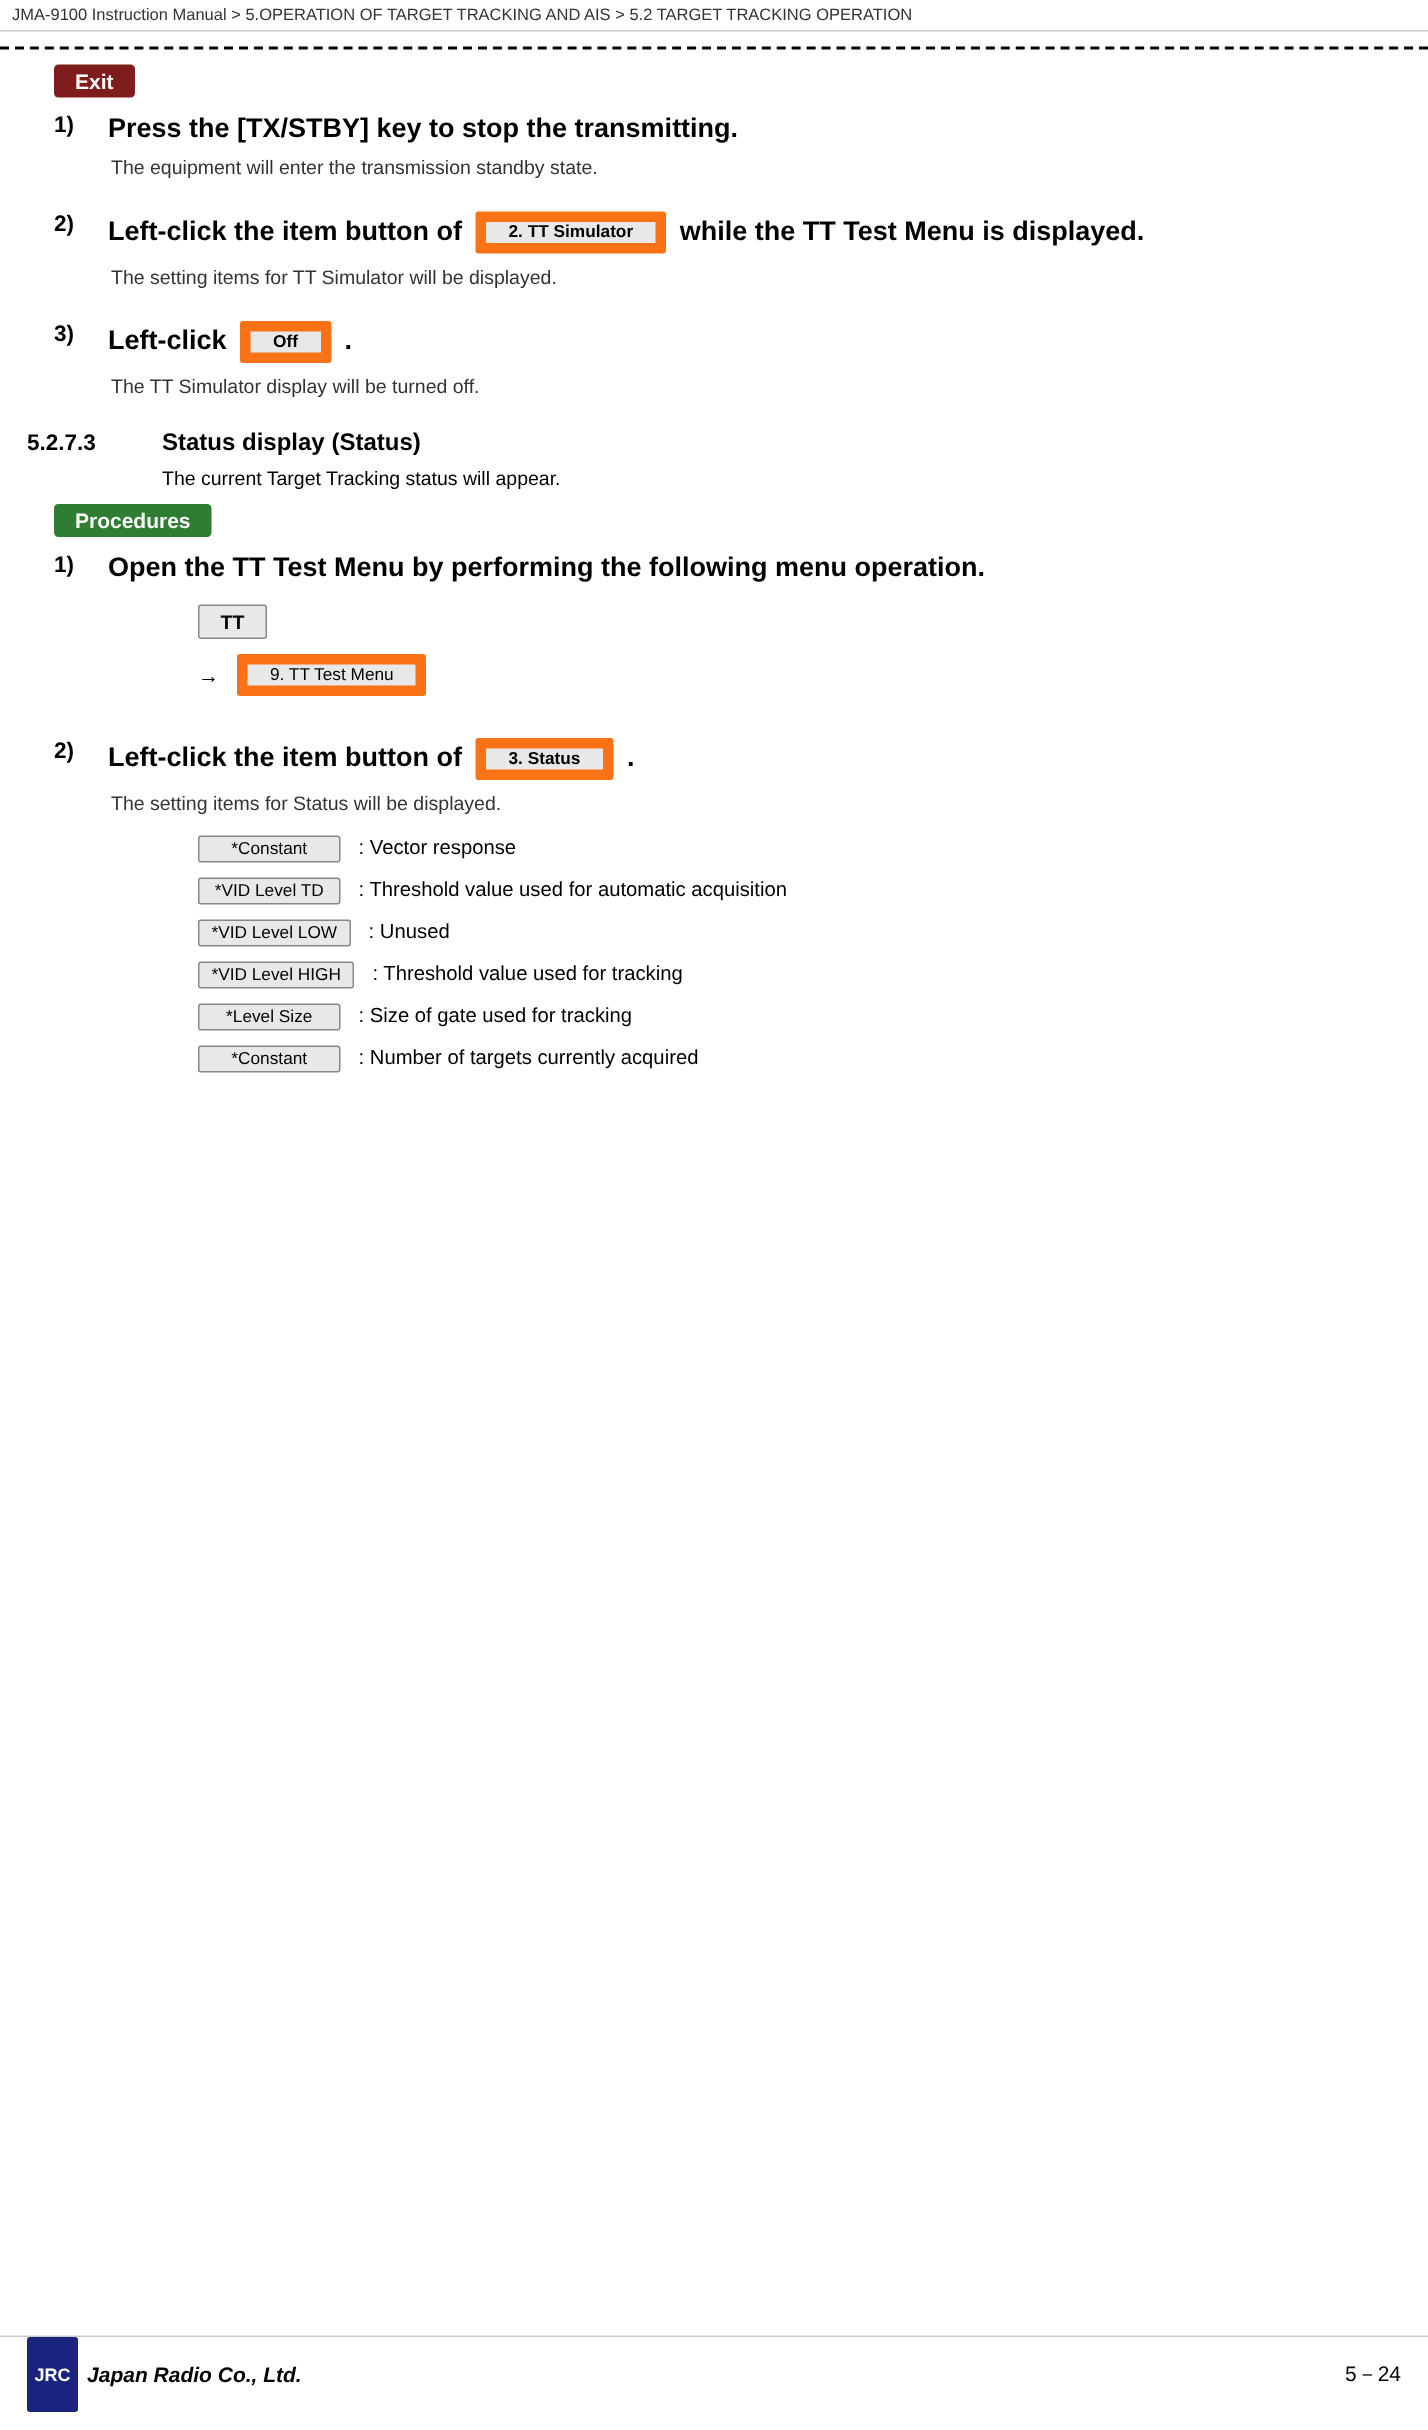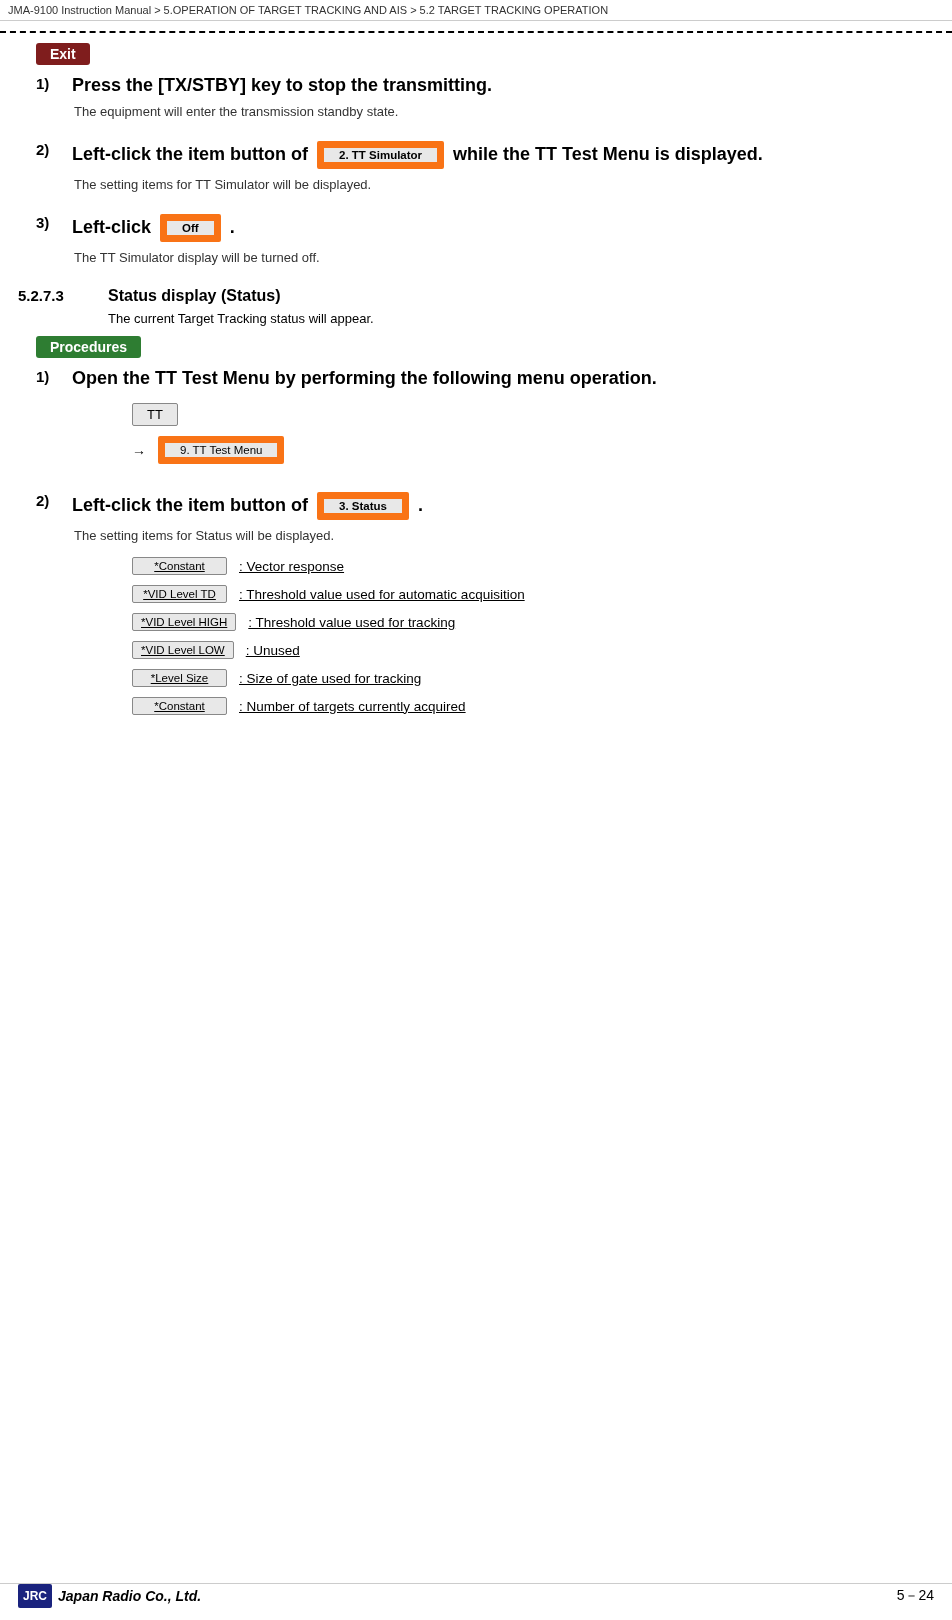--- a/index.html
+++ b/index.html
@@ -129,23 +129,22 @@
       margin-right: 8px;
     }
 
     .status-items-table {
       margin-left: 60px;
       margin-top: 14px;
     }
 
     .status-row {
       display: flex;
-      align-items: center;
+      align-items: flex-start;
       margin-bottom: 10px;
-      text-decoration: underline;
     }
 
     .status-btn {
       display: inline-block;
       border: 1px solid #888;
       background: #e8e8e8;
       font-size: 11.5px;
       padding: 2px 8px;
       min-width: 95px;
       text-align: center;
@@ -175,21 +174,21 @@
       display: flex;
       align-items: center;
       gap: 6px;
     }
 
     .jrc-box {
       background: #1a237e;
       color: #fff;
       font-weight: bold;
       font-size: 12px;
-      padding: 5px 5px;
+      padding: 18px 5px;
       border-radius: 2px;
     }
 
     .footer-company {
       font-style: italic;
       font-size: 14px;
       font-weight: bold;
     }
 
     .page-num {
@@ -200,20 +199,21 @@
       display: inline-block;
       border: 1px solid #888;
       background: #e8e8e8;
       font-size: 13px;
       padding: 3px 14px;
       border-radius: 2px;
       margin-left: 60px;
       margin-top: 4px;
       margin-bottom: 4px;
       color: #000;
+      font-weight: bold;
     }
   </style>
 </head>
 <body>
 
 <div class="breadcrumb">JMA-9100 Instruction Manual  &gt;  5.OPERATION OF TARGET TRACKING AND AIS  &gt;  5.2  TARGET TRACKING OPERATION</div>
 
 <hr class="dashed-line">
 
 <div class="content-area">
@@ -296,26 +296,26 @@
 
       <div class="status-row">
             <span class="status-btn">*Constant</span>
             <span class="status-desc">: Vector response</span>
           </div>
           <div class="status-row">
             <span class="status-btn">*VID Level TD</span>
             <span class="status-desc">: Threshold value used for automatic acquisition</span>
           </div>
           <div class="status-row">
+            <span class="status-btn">*VID Level LOW</span>
+            <span class="status-desc">: Unused</span>
+          </div>
+          <div class="status-row">
             <span class="status-btn">*VID Level HIGH</span>
             <span class="status-desc">: Threshold value used for tracking</span>
-          </div>
-          <div class="status-row">
-            <span class="status-btn">*VID Level LOW</span>
-            <span class="status-desc">: Unused</span>
           </div>
           <div class="status-row">
             <span class="status-btn">*Level Size</span>
             <span class="status-desc">: Size of gate used for tracking</span>
           </div>
           <div class="status-row">
             <span class="status-btn">*Constant</span>
             <span class="status-desc">: Number of targets currently acquired</span>
           </div>
         </div>

